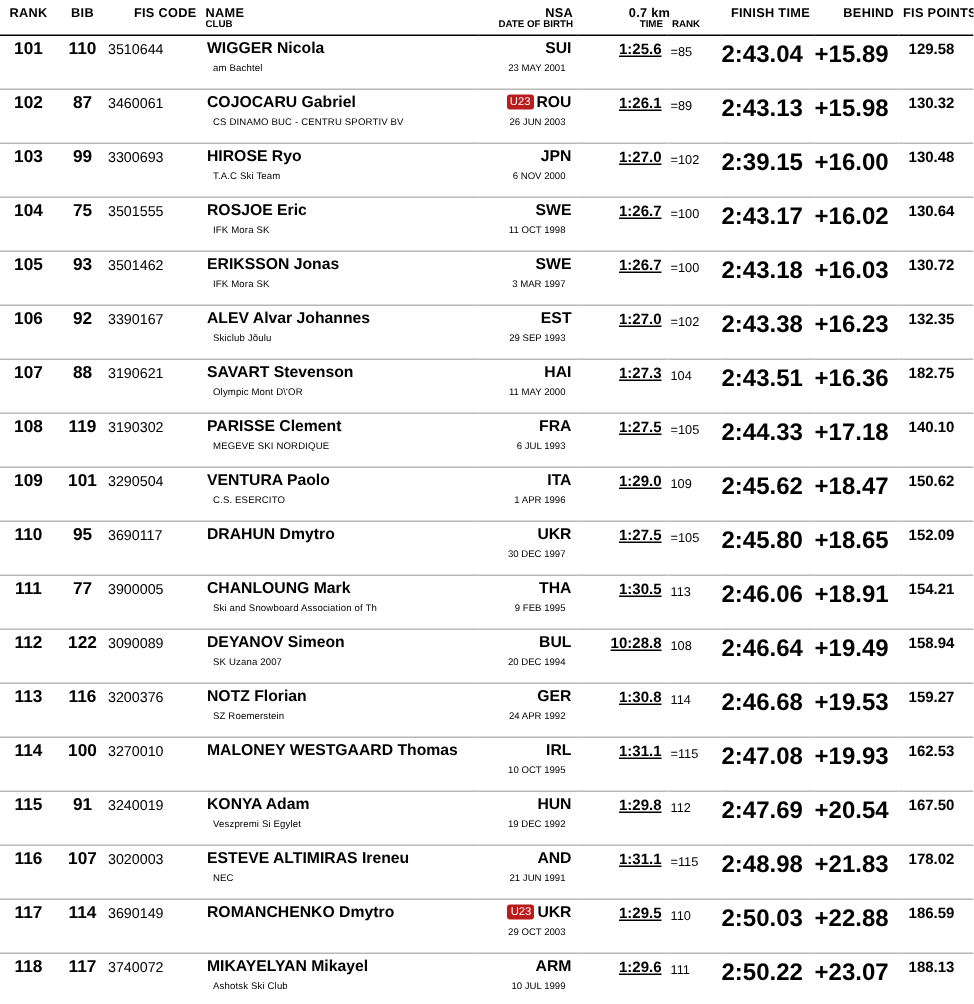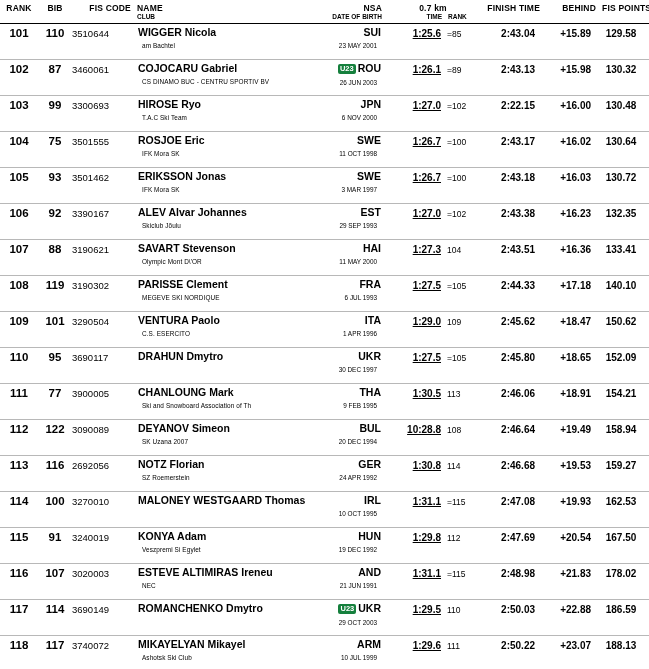--- a/index.html
+++ b/index.html
@@ -109,24 +109,24 @@
   }
   .dob {
     font-size: 6.4px;
     font-weight: normal;
     text-align: right;
     padding-right: 4px;
     padding-top: 2px;
   }
   .u23 {
     display: inline-block;
-    background: #15803d;
+    background: #b91c1c;
     color: #ffffff;
     font-size: 7.5px;
-    font-weight: bold;
+    font-weight: normal;
     padding: 1px 2px 1px 2px;
     border-radius: 2px;
     line-height: 8px;
     position: relative;
     top: -1px;
     margin-right: 2px;
   }
   .time {
     font-size: 10px;
     font-weight: bold;
@@ -135,28 +135,28 @@
     padding-top: 4px !important;
     text-decoration: underline;
   }
   .rk {
     font-size: 8.5px;
     text-align: left;
     padding-left: 2px !important;
     padding-top: 5px !important;
   }
   .fin {
-    font-size: 10px;
+    font-size: 16px;
     font-weight: bold;
     text-align: right;
     padding-right: 8px !important;
     padding-top: 4px !important;
   }
   .beh {
-    font-size: 10px;
+    font-size: 16px;
     font-weight: bold;
     text-align: right;
     padding-right: 8px !important;
     padding-top: 4px !important;
   }
   .pts {
     font-size: 10px;
     font-weight: bold;
     text-align: center;
     padding-right: 6px !important;
@@ -249,21 +249,21 @@
           <td class="name">
             <div>HIROSE Ryo</div>
             <div class="club">T.A.C Ski Team</div>
           </td>
           <td class="nsa">
             <div>JPN</div>
             <div class="dob">6 NOV 2000</div>
           </td>
           <td class="time">1:27.0</td>
           <td class="rk">=102</td>
-          <td class="fin">2:22.15</td>
+          <td class="fin">2:39.15</td>
           <td class="beh">+16.00</td>
           <td class="pts">130.48</td>
         </tr>
         <tr class="athlete">
           <td class="rank">104</td>
           <td class="bib">75</td>
           <td class="fiscode">3501555</td>
           <td class="name">
             <div>ROSJOE Eric</div>
             <div class="club">IFK Mora SK</div>
@@ -323,21 +323,21 @@
             <div class="club">Olympic Mont D\'OR</div>
           </td>
           <td class="nsa">
             <div>HAI</div>
             <div class="dob">11 MAY 2000</div>
           </td>
           <td class="time">1:27.3</td>
           <td class="rk">104</td>
           <td class="fin">2:43.51</td>
           <td class="beh">+16.36</td>
-          <td class="pts">133.41</td>
+          <td class="pts">182.75</td>
         </tr>
         <tr class="athlete">
           <td class="rank">108</td>
           <td class="bib">119</td>
           <td class="fiscode">3190302</td>
           <td class="name">
             <div>PARISSE Clement</div>
             <div class="club">MEGEVE SKI NORDIQUE</div>
           </td>
           <td class="nsa">
@@ -417,21 +417,21 @@
           </td>
           <td class="time">10:28.8</td>
           <td class="rk">108</td>
           <td class="fin">2:46.64</td>
           <td class="beh">+19.49</td>
           <td class="pts">158.94</td>
         </tr>
         <tr class="athlete">
           <td class="rank">113</td>
           <td class="bib">116</td>
-          <td class="fiscode">2692056</td>
+          <td class="fiscode">3200376</td>
           <td class="name">
             <div>NOTZ Florian</div>
             <div class="club">SZ Roemerstein</div>
           </td>
           <td class="nsa">
             <div>GER</div>
             <div class="dob">24 APR 1992</div>
           </td>
           <td class="time">1:30.8</td>
           <td class="rk">114</td>

